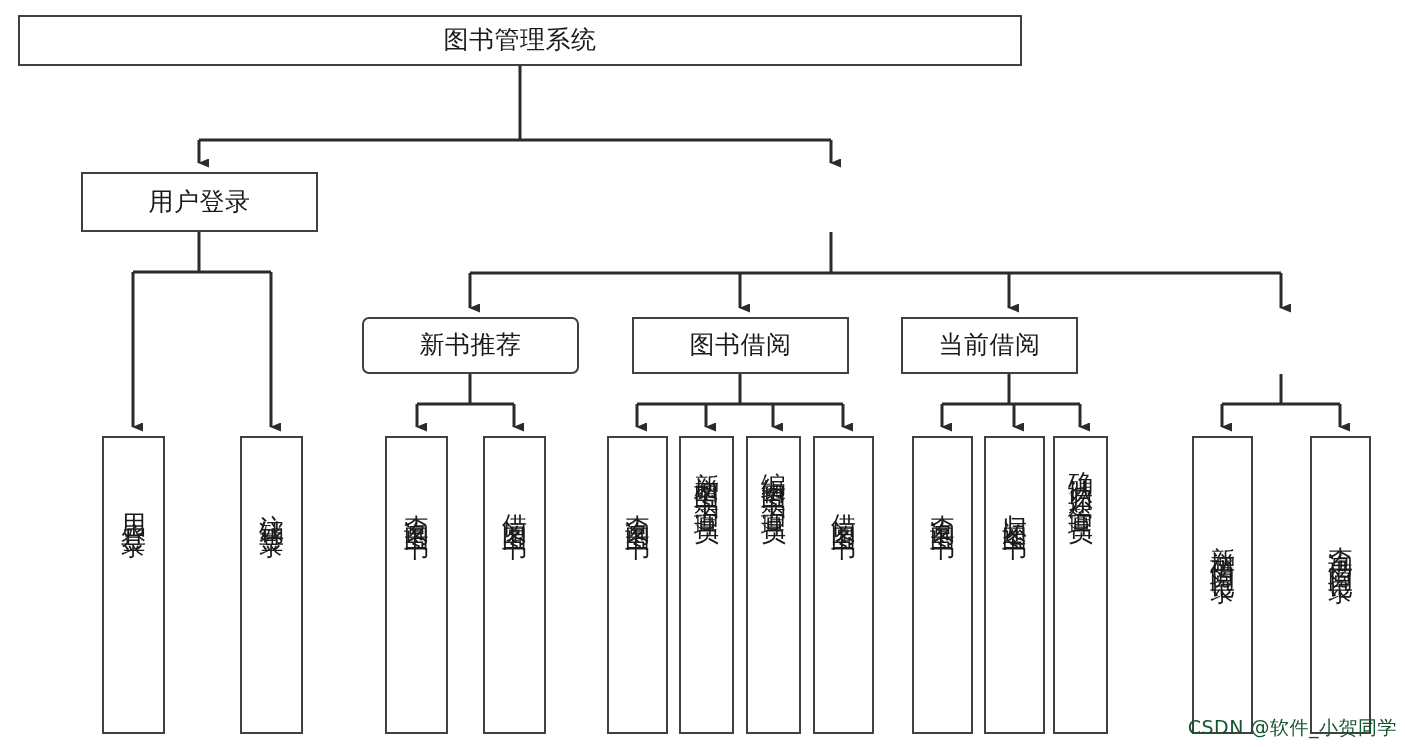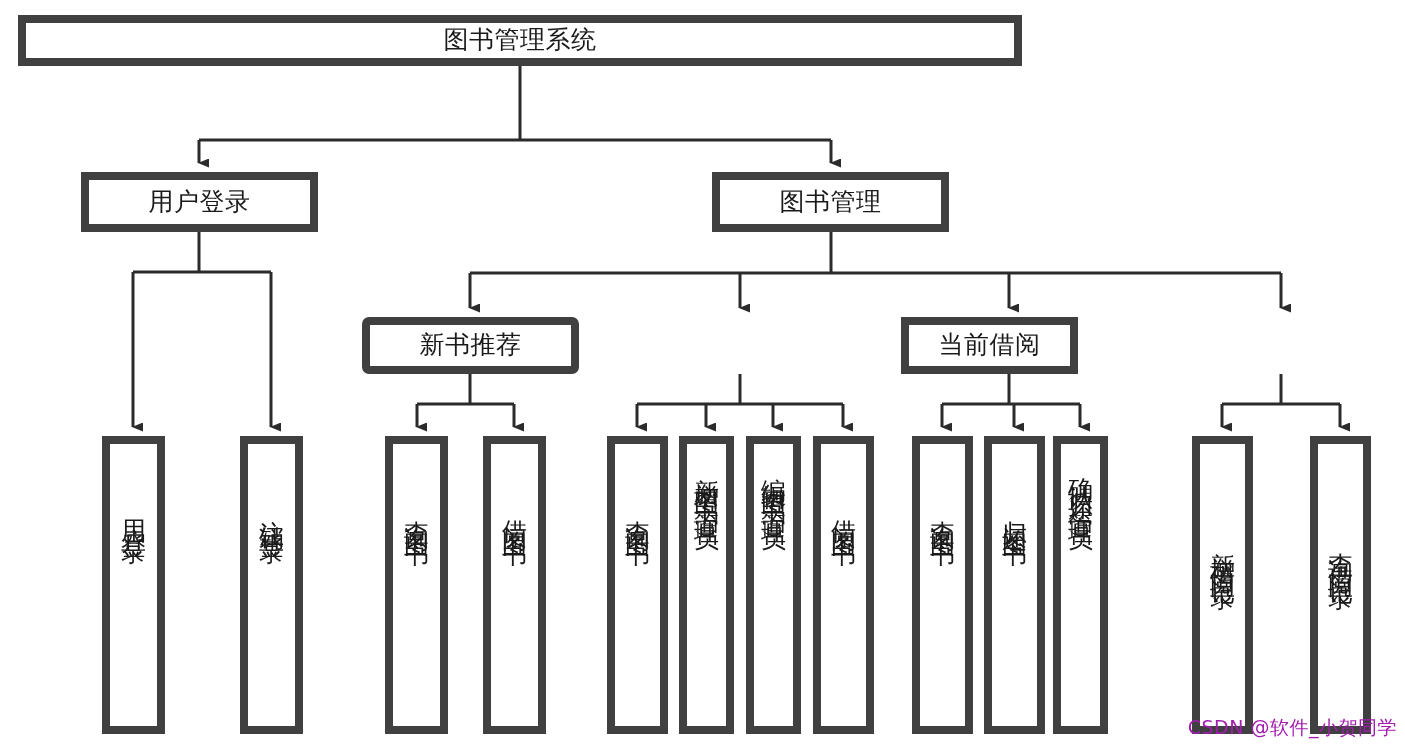--- a/index.html
+++ b/index.html
@@ -20,21 +20,21 @@
   #edge-layer {
     position: absolute;
     left: 0;
     top: 0;
     width: 1405px;
     height: 747px;
   }
   .node {
     position: absolute;
     box-sizing: border-box;
-    border: 8px solid #404040;
+    border: 2px solid #404040;
     background: #ffffff;
     display: flex;
     align-items: center;
     justify-content: center;
     color: #1a1a1a;
   }
   .node-label {
     display: block;
     text-align: center;
     line-height: 1.06;
@@ -63,21 +63,21 @@
     margin-top: 4px;
   }
   .node.vertical.short .node-label {
     margin-top: 78px;
   }
   #watermark {
     position: absolute;
     right: 8px;
     bottom: 6px;
     font-size: 19px;
-    color: #a21caf;
+    color: #14532d;
     white-space: nowrap;
     letter-spacing: 0.5px;
   }
 </style>
 </head>
 <body>
 
 <div id="diagram-root">
 
   <svg id="edge-layer" viewBox="0 0 1405 747" width="1405" height="747" xmlns="http://www.w3.org/2000/svg">
@@ -134,26 +134,26 @@
     </g>
   </svg>
 
   <div class="node horizontal" id="node-root" style="left: 18px; top: 15px; width: 1004px; height: 51px;">
     <span class="node-label">图书管理系统</span>
   </div>
 
   <div class="node horizontal" id="node-l2-0" style="left: 81px; top: 172px; width: 237px; height: 60px;">
     <span class="node-label">用户登录</span>
   </div>
-  <div class="node horizontal" id="node-l2-1" style="left: 712px; top: 172px; width: 237px; height: 60px;">
-    <span class="node-label">图书管理</span>
-  </div>
 
   <div class="node horizontal" id="node-l3-0" style="left: 362px; top: 317px; width: 217px; height: 57px; border-radius: 7px;">
     <span class="node-label">新书推荐</span>
+  </div>
+  <div class="node horizontal" id="node-l3-1" style="left: 632px; top: 317px; width: 217px; height: 57px;">
+    <span class="node-label">图书借阅</span>
   </div>
   <div class="node horizontal" id="node-l3-2" style="left: 901px; top: 317px; width: 177px; height: 57px;">
     <span class="node-label">当前借阅</span>
   </div>
 
   <div class="node vertical mid" id="node-leaf-0" style="left: 102px; top: 436px; width: 63px; height: 298px;">
     <span class="node-label">用户登录</span>
   </div>
   <div class="node vertical mid" id="node-leaf-1" style="left: 240px; top: 436px; width: 63px; height: 298px;">
     <span class="node-label">注销登录</span>

